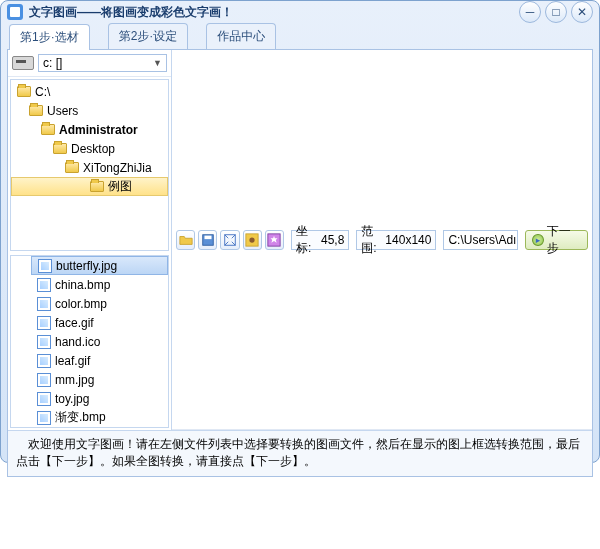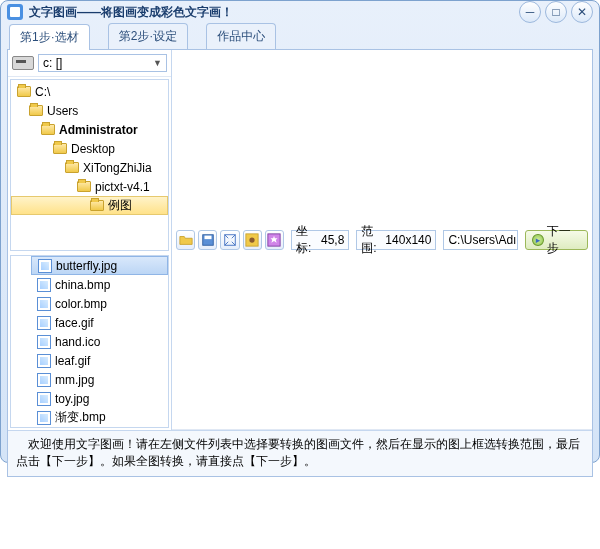--- a/index.html
+++ b/index.html
@@ -97,24 +97,20 @@
               <span>Administrator</span>
             </div>
             <div class="tree-item" style="padding-left: 42px;">
               <span class="folder-icon open"></span>
               <span>Desktop</span>
             </div>
             <div class="tree-item" style="padding-left: 54px;">
               <span class="folder-icon open"></span>
               <span>XiTongZhiJia</span>
             </div>
-            <div class="tree-item" style="padding-left: 66px;">
-              <span class="folder-icon open"></span>
-              <span>pictxt-v4.1</span>
-            </div>
             <div class="tree-item selected" style="padding-left: 78px;">
               <span class="folder-icon open"></span>
               <span>例图</span>
             </div>
           </div>
         <div class="filelist" id="filelist">
             <div class="file-item selected">
               <span class="file-icon"></span>
               <span>butterfly.jpg</span>
             </div>

